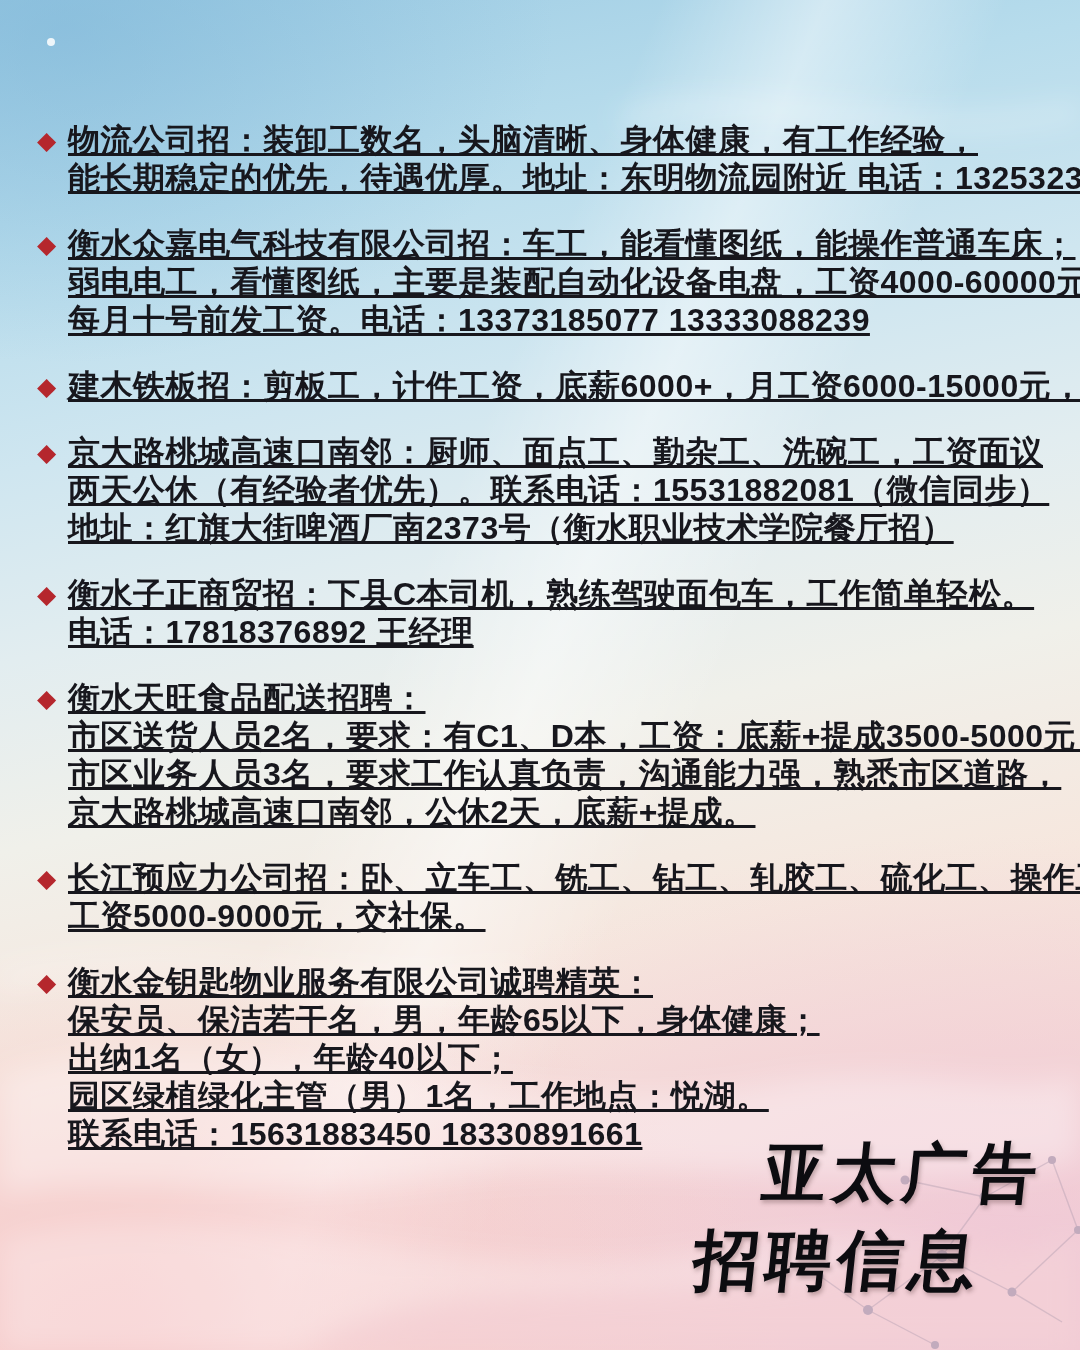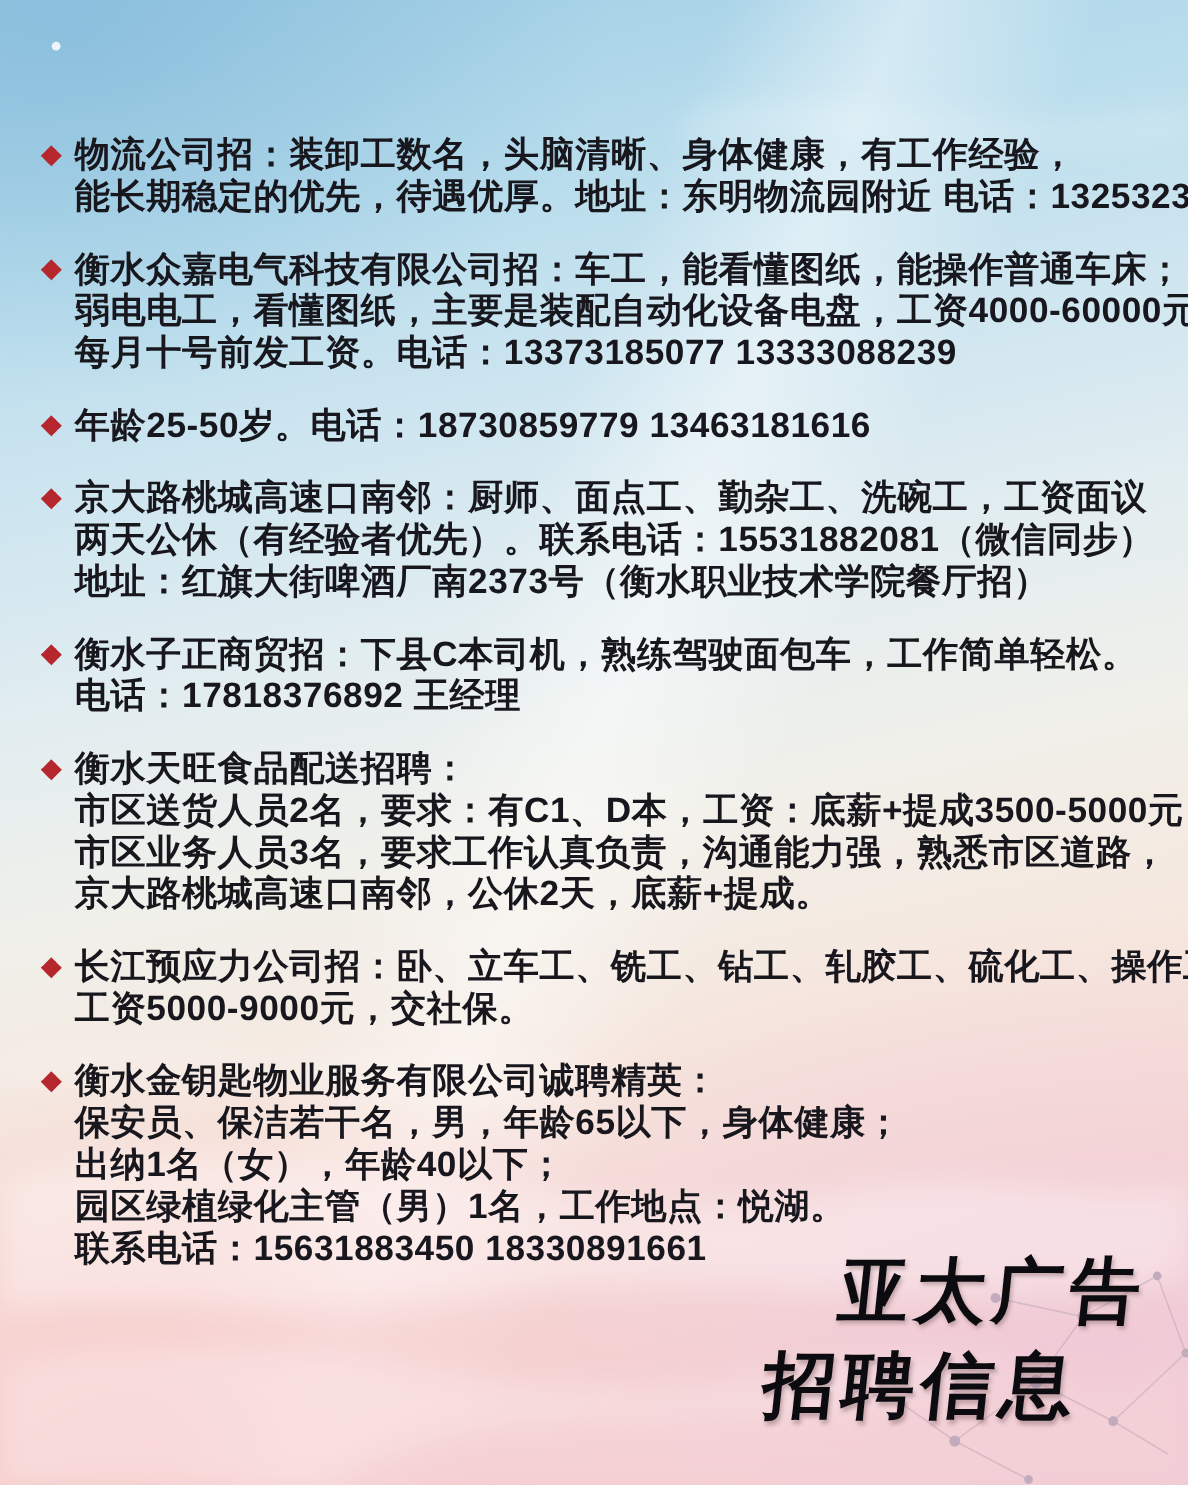--- a/index.html
+++ b/index.html
@@ -24,21 +24,21 @@
     font-weight:bold;
     font-size:32px;
     line-height:38px;
   }
   .listing{position:relative;margin-bottom:28px;}
   .bullet{
     position:absolute;left:-31px;top:3px;
     color:var(--bullet-color);
     font-size:25px;line-height:32px;
   }
-  .line{white-space:nowrap;letter-spacing:.5px;}
+  .line{white-space:nowrap;letter-spacing:.5px;text-decoration:underline;}
   .brand{
     position:absolute;right:42px;bottom:56px;
     color:#0c0c10;
     font-family:"Liberation Serif","DejaVu Serif",serif;
     font-weight:bold;
     transform:skewX(-6deg);
     text-align:right;
     text-shadow:2px 3px 4px rgba(90,60,60,.35);
   }
   .brand-line1{font-size:64px;line-height:64px;letter-spacing:6px;}
@@ -98,21 +98,21 @@
       <span class="bullet">◆</span>
       <div class="lines">
           <div class="line">衡水众嘉电气科技有限公司招：车工，能看懂图纸，能操作普通车床；</div>
           <div class="line">弱电电工，看懂图纸，主要是装配自动化设备电盘，工资4000-60000元，</div>
           <div class="line">每月十号前发工资。电话：13373185077  13333088239</div>
         </div>
     </div>
       <div class="listing">
       <span class="bullet">◆</span>
       <div class="lines">
-          <div class="line">年龄25-50岁。电话：18730859779  13463181616</div>
+          <div class="line">建木铁板招：剪板工，计件工资，底薪6000+，月工资6000-15000元，</div>
         </div>
     </div>
       <div class="listing">
       <span class="bullet">◆</span>
       <div class="lines">
           <div class="line">京大路桃城高速口南邻：厨师、面点工、勤杂工、洗碗工，工资面议</div>
           <div class="line">两天公休（有经验者优先）。联系电话：15531882081（微信同步）</div>
           <div class="line">地址：红旗大街啤酒厂南2373号（衡水职业技术学院餐厅招）</div>
         </div>
     </div>

